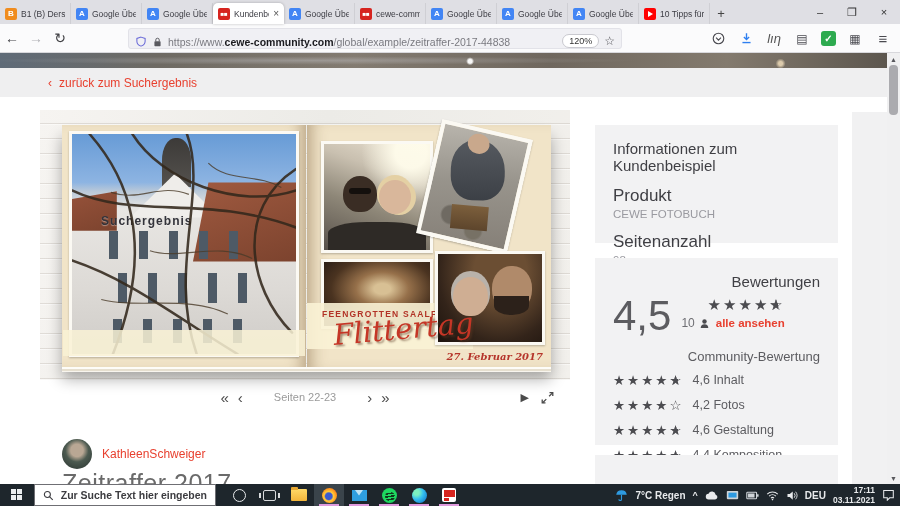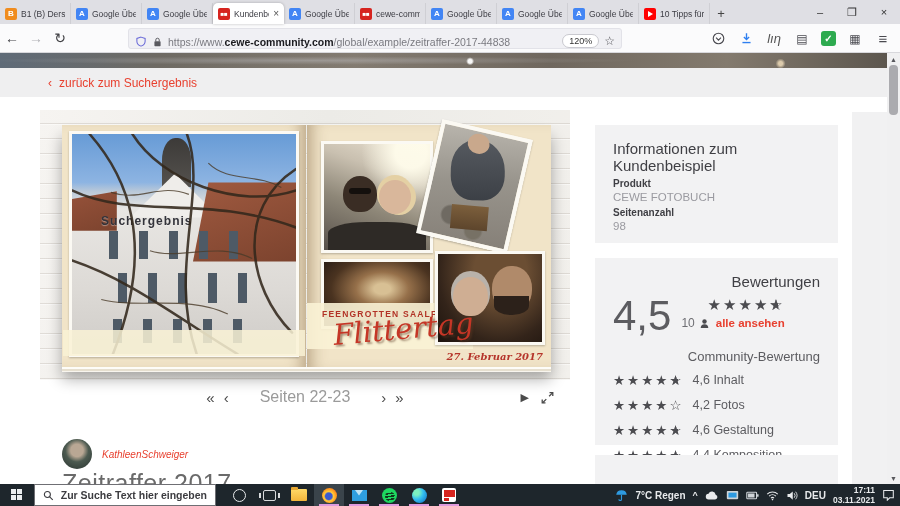--- a/index.html
+++ b/index.html
@@ -106,34 +106,34 @@
   #ph-couple .face-m:after { content:""; position:absolute; left:6%; bottom:-6%; width:88%; height:42%; background:#2c211a; border-radius:0 0 48% 48%; }
   #strip-r { position:absolute; left:0; top:178px; width:166px; height:46px; background:rgba(249,242,213,.9); z-index:2; }
   #banner1 { position:absolute; left:0; top:184px; width:166px; text-align:center; font-size:8.5px; font-weight:bold; letter-spacing:1.2px; color:#b23327; z-index:3; }
   #banner2 { position:absolute; left:26px; top:186px; width:160px; font-family:"DejaVu Serif", serif; font-style:italic; font-size:29px; color:#c53626; transform:rotate(-5deg); text-shadow:2px 2px 2px rgba(90,55,35,.55); z-index:5; }
   #bookdate { position:absolute; right:8px; bottom:5px; font-family:"DejaVu Serif", serif; font-style:italic; font-size:10px; font-weight:bold; color:#b5342a; z-index:3; }
 
   
   #pager { position:absolute; left:40px; top:332px; width:530px; height:24px; display:flex; align-items:center; }
   #pager .grp { position:absolute; left:50%; transform:translateX(-50%); display:flex; align-items:center; gap:9px; }
   .pgico { color:#4a4a4a; font-size:15px; line-height:1; cursor:pointer; }
-  #pagelabel { color:#9a9a9a; font-size:16px; margin:0 22px; }
+  #pagelabel { color:#9a9a9a; font-size:11px; margin:0 22px; }
   #pager .right { position:absolute; right:16px; display:flex; gap:12px; align-items:center; }
 
   
   #userrow { position:absolute; left:62px; top:386px; display:flex; align-items:center; gap:10px; }
   #avatar { width:30px; height:30px; border-radius:50%; background:radial-gradient(circle at 50% 38%, #b9a794 0 26%, #4c5a50 48%, #2a3330 100%); }
-  #username { color:#e8402f; font-size:10px;font-style:italic; }
+  #username { color:#e8402f; font-size:12px; }
   #pageheading { position:absolute; left:62px; top:416px; font-size:25px; color:#6a6a6a; letter-spacing:.5px; }
 
   
   .card { position:absolute; left:595px; width:243px; background:#f2f2f3; padding:15px 18px; }
   #card-info { top:72px; height:118px; }
   #card-info h2, #card-rating h2 { font-size:15px; font-weight:normal; color:#3f3f44; }
-  .flabel { margin-top:4px; font-size:10px; font-weight:bold; color:#3f3f44; }
+  .flabel { margin-top:12px; font-size:17px; font-weight:normal; color:#3f3f44; }
   .fvalue { margin-top:2px; font-size:11.5px; color:#9a9aa0; }
   #card-rating { top:205px; height:187px;text-align:right; }
   #scorebox { display:flex; align-items:flex-start; gap:10px; margin-top:6px; }
   #scorenum { font-size:42px; font-weight:300; color:#5c5c60; line-height:.95; }
   .starline { letter-spacing:2px; }
   .st { position:relative; display:inline-block; color:#4c4c50; font-size:15px; }
   .st .base { color:#4c4c50; }
   .st .fillh { position:absolute; left:0; top:0; width:58%; overflow:hidden; color:#4c4c50; }
   #countrow { display:flex; align-items:center; gap:4px; margin-top:2px; font-size:12px; color:#6e6e73; }
   #alllink { color:#e8402f; font-size:11.5px; font-weight:bold; margin-left:2px; cursor:pointer; }

